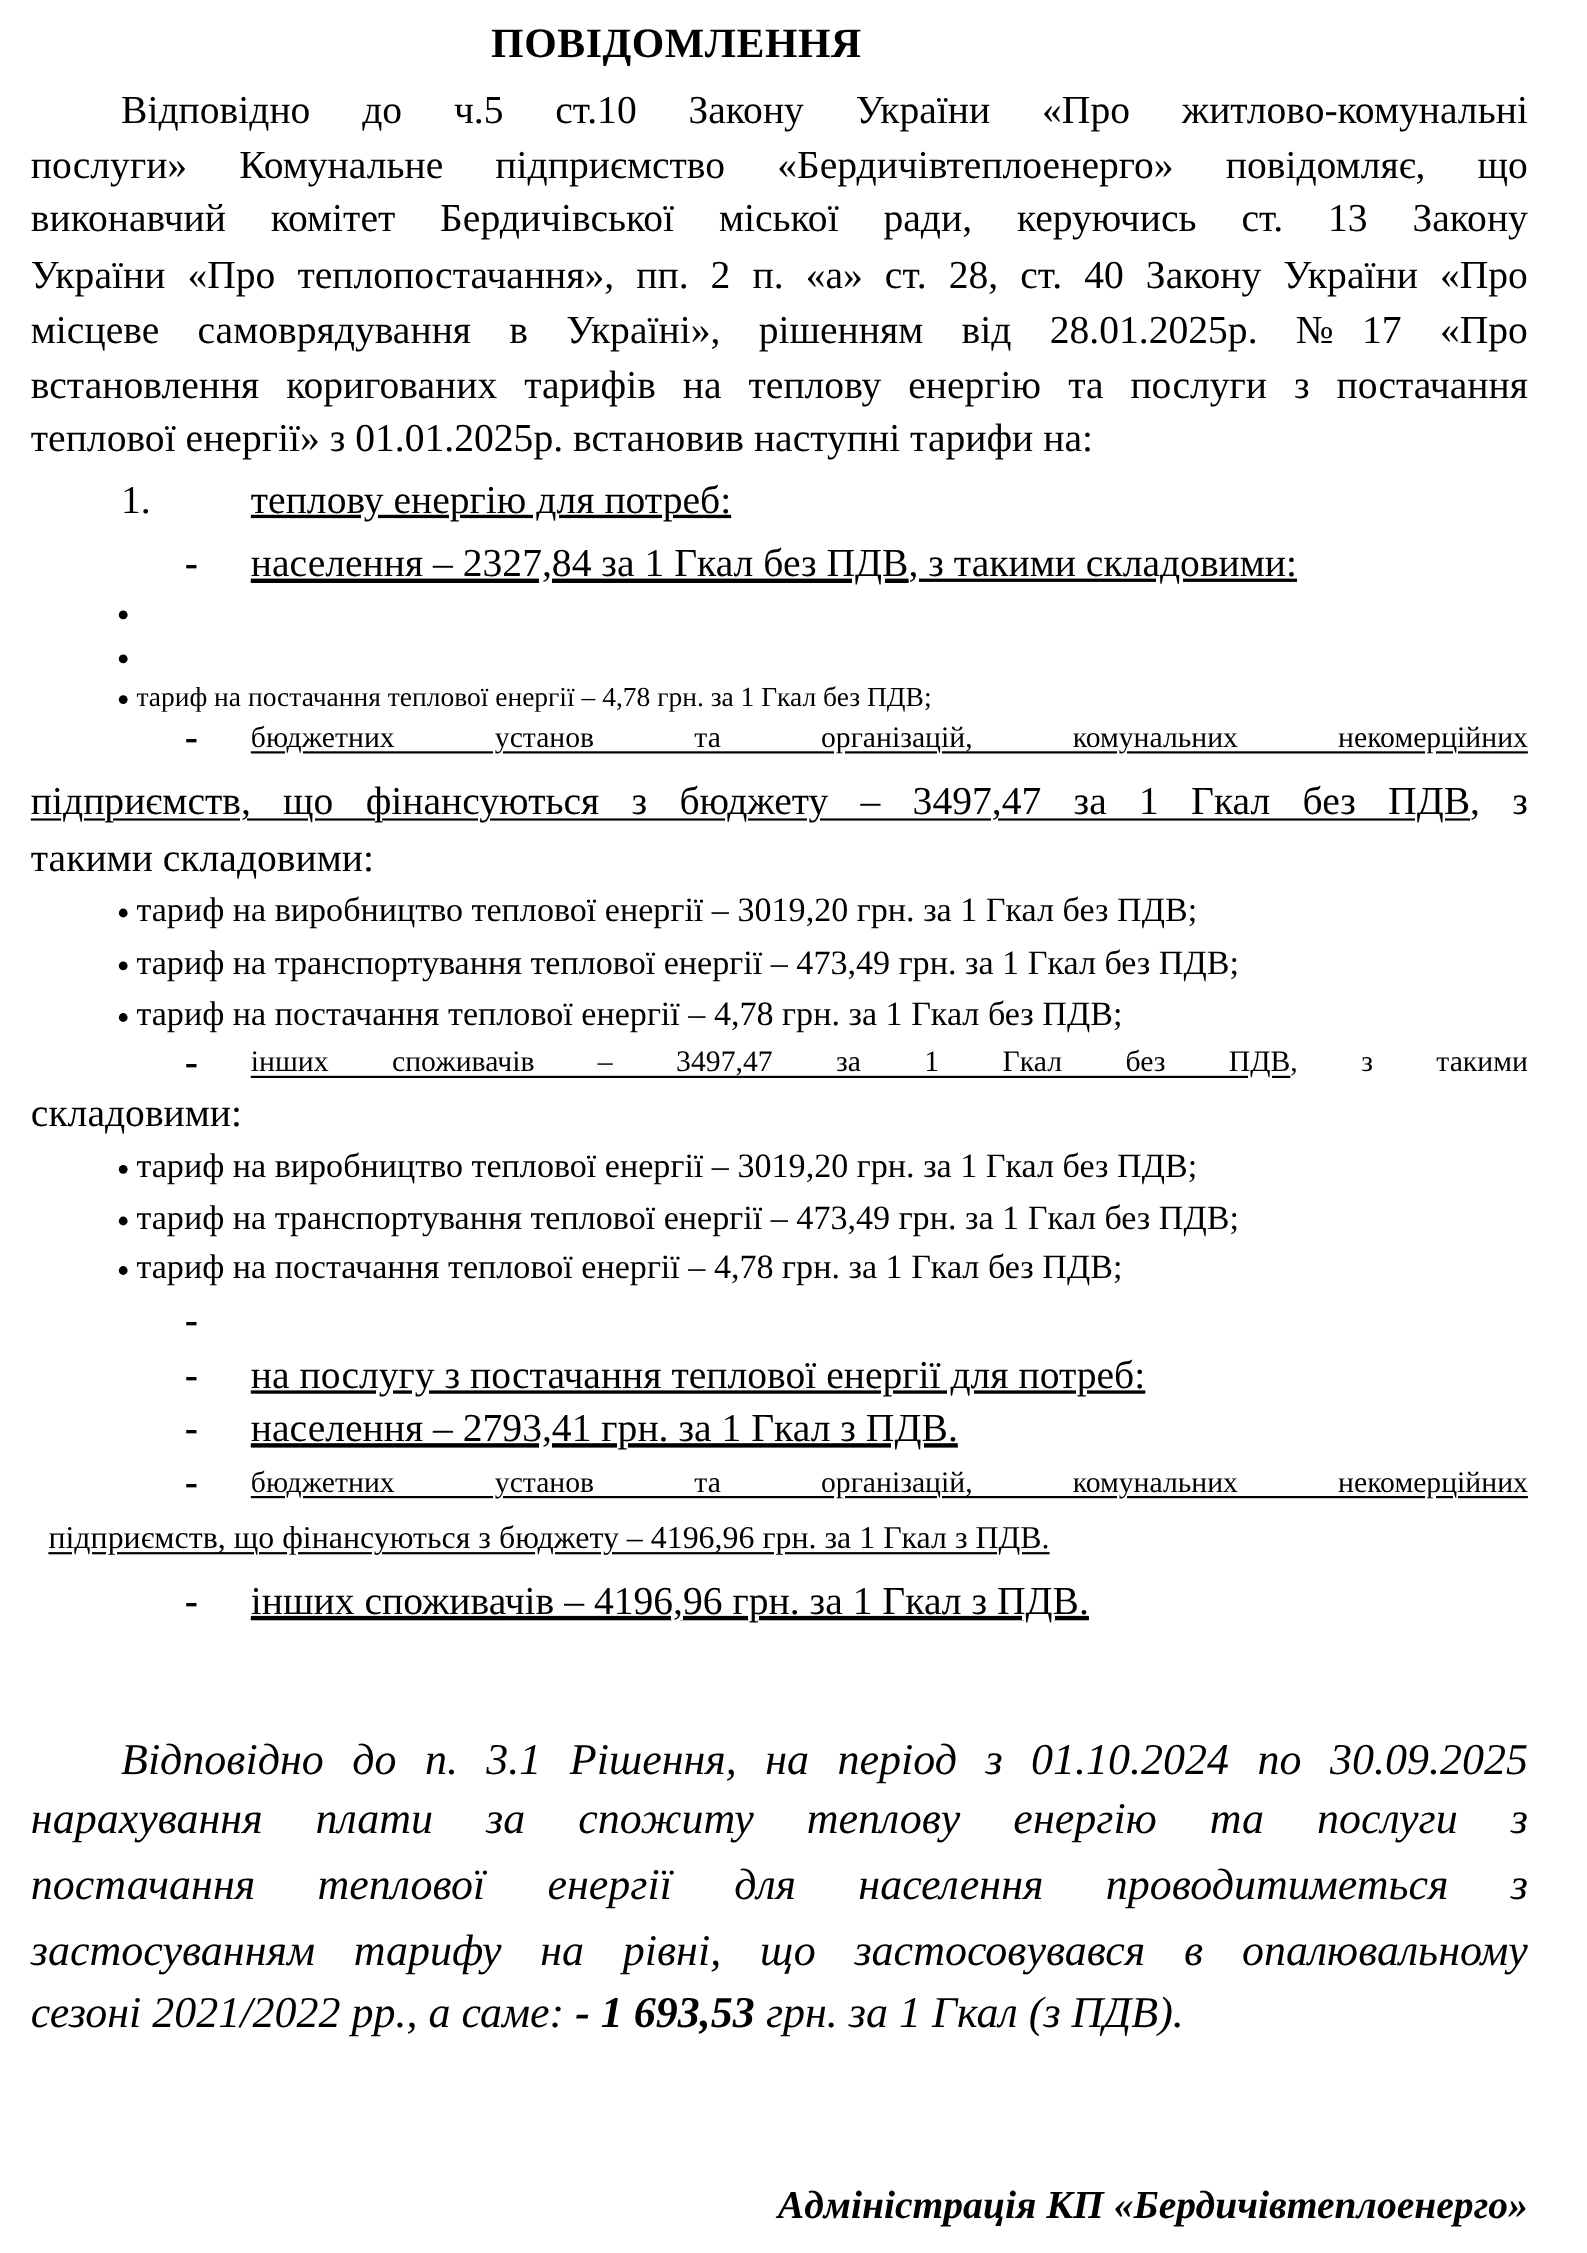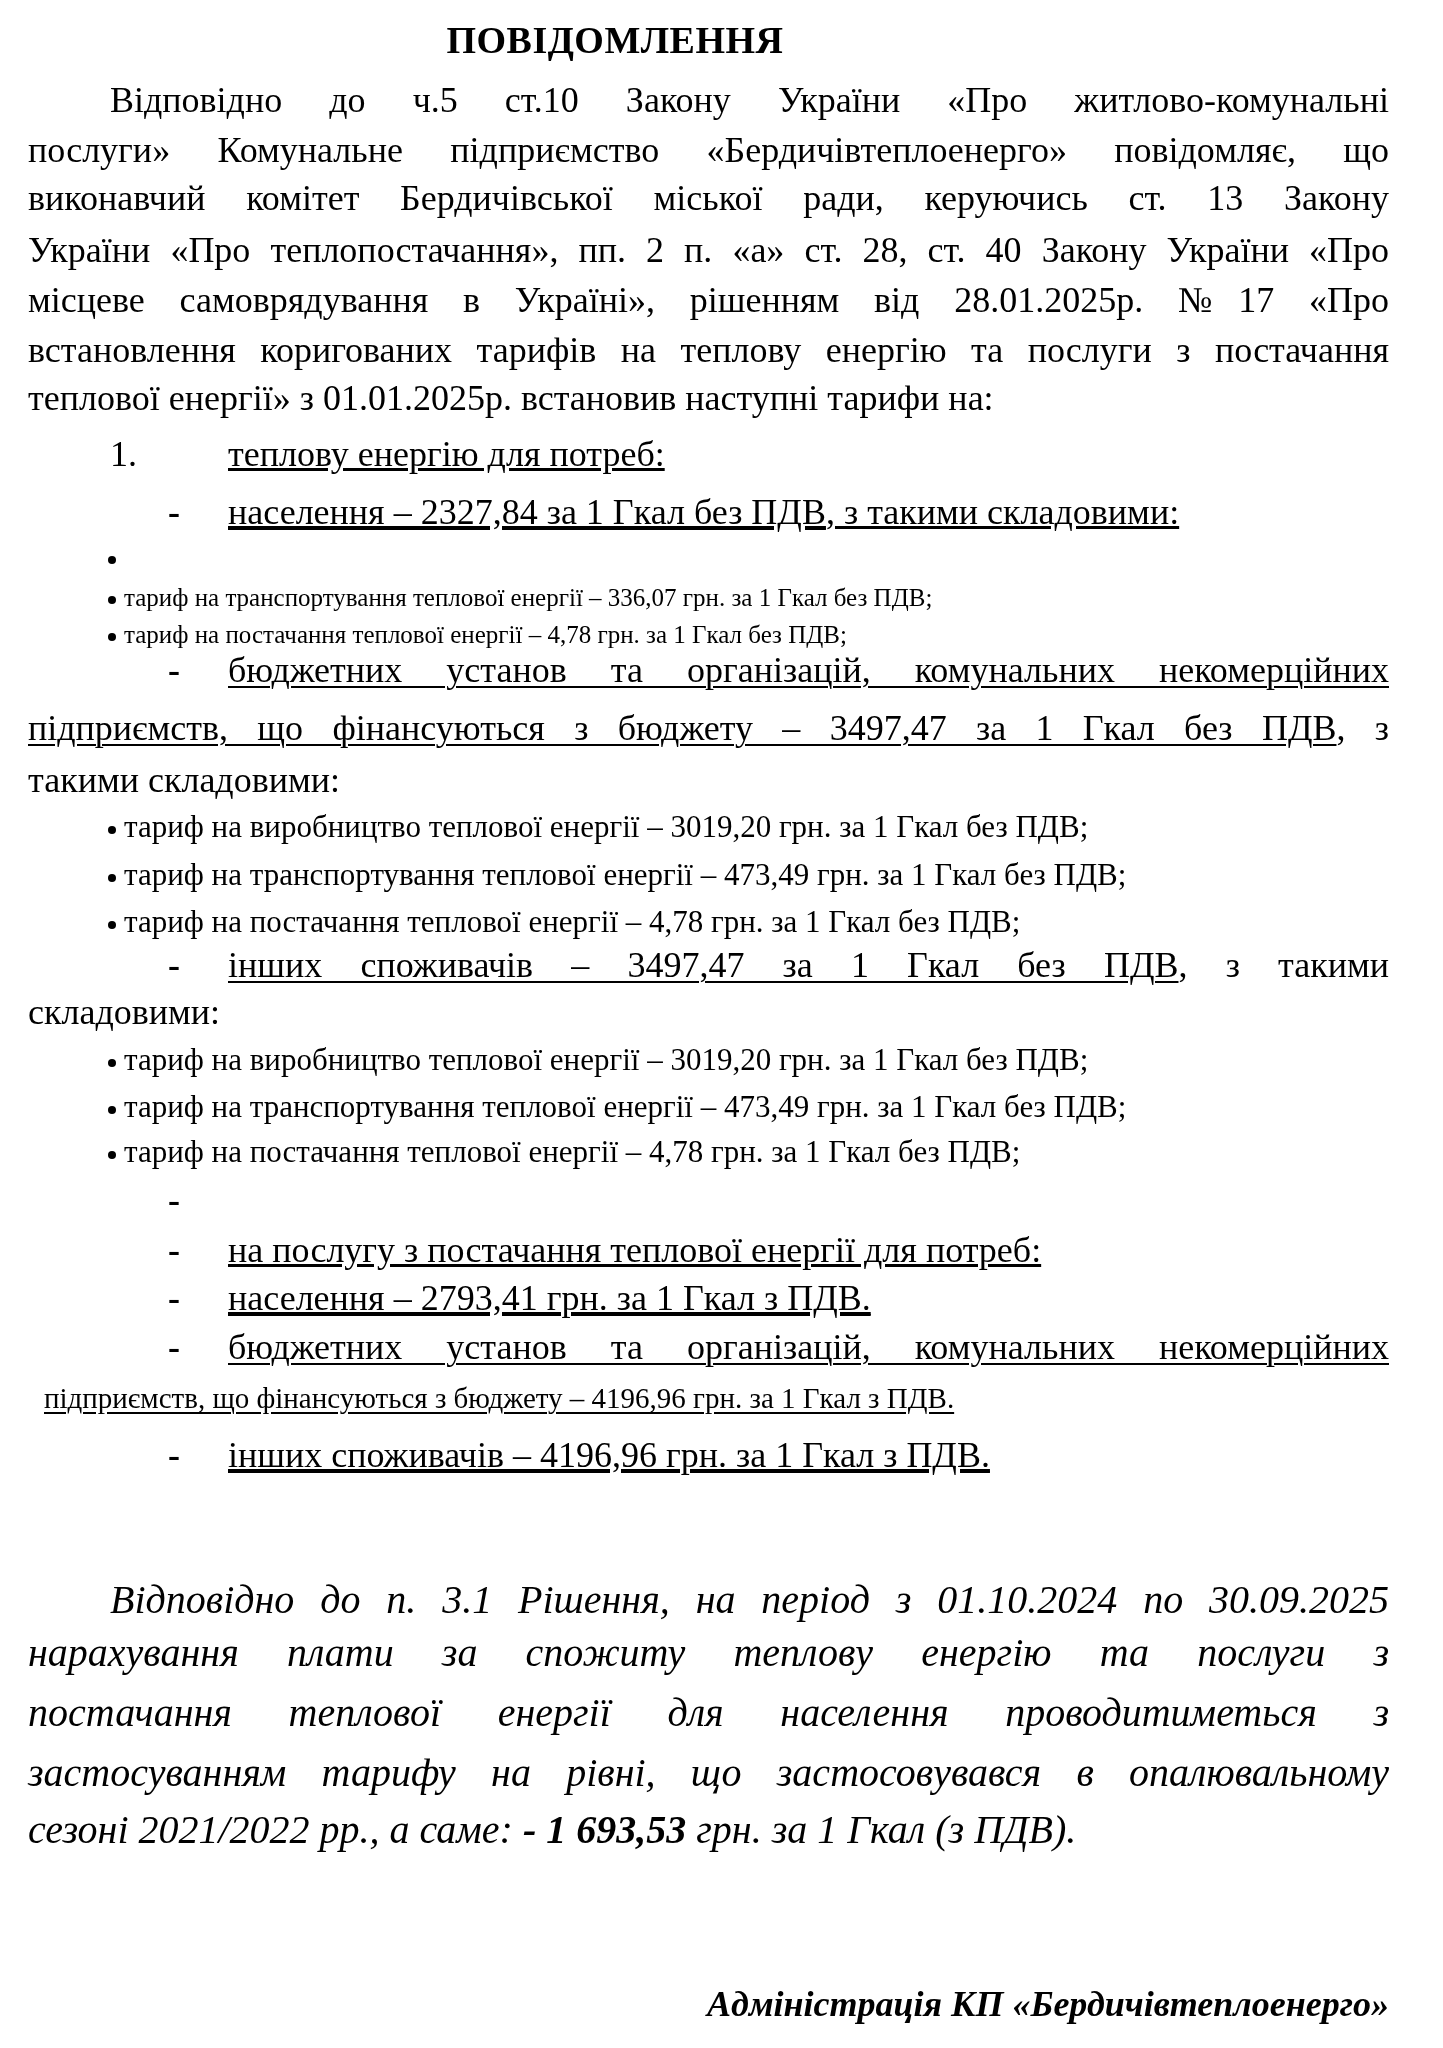--- a/index.html
+++ b/index.html
@@ -7,21 +7,21 @@
          font-family: "Liberation Serif", serif; color: #000; }
   .abs { position: absolute; white-space: nowrap; }
   .title { left: 0; width: 1230px; text-align: center; top: 18px; font-size: 38px; font-weight: bold; letter-spacing: 0.5px; }
   .jline { position: absolute; left: 28px; width: 1361px; font-size: 36px; line-height: 44px;
            text-align: justify; text-align-last: justify; white-space: nowrap; }
   .jline.last { text-align-last: left; }
   .jline.indent { left: 110px; width: 1279px; }
   .num { left: 110px; font-size: 36px; line-height: 44px; }
   .dash { left: 168px; font-size: 36px; line-height: 44px; font-weight: bold; }
   .item { left: 228px; font-size: 36px; line-height: 44px; text-decoration: underline; }
-  .jitem { position: absolute; left: 228px; width: 1161px; font-size: 36px; line-height: 44px;
+  .jitem { position: absolute; left: 228px; width: 1161px; font-size: 27px; line-height: 44px;
            text-align: justify; text-align-last: justify; white-space: nowrap; }
   u { text-decoration: underline; text-decoration-thickness: 2px; text-underline-offset: 4px; }
   .bul-s { left: 108px; font-size: 25px; line-height: 34px; }
   .bul-m { left: 108px; font-size: 31px; line-height: 40px; }
   .dot { display: inline-block; width: 8px; height: 8px; border-radius: 50%; background: #000; margin-right: 8px; vertical-align: middle; }
   .it { font-style: italic; font-size: 40px; line-height: 50px; }
   .sig { right: 54px; font-size: 36px; line-height: 44px; font-style: italic; font-weight: bold; }
 </style>
 </head>
 <body>
@@ -36,21 +36,21 @@
 <div class="jline" style="top:328px">встановлення коригованих тарифів на теплову енергію та послуги з постачання</div>
 <div class="jline last" style="top:376px">теплової енергії»  з 01.01.2025р. встановив наступні тарифи на:</div>
 
 <div class="abs num" style="top:432px">1.</div>
 <div class="abs item" style="top:432px">теплову енергію для потреб:</div>
 
 <div class="abs dash" style="top:490px">-</div>
 <div class="abs item" style="top:490px"><u>населення – 2327,84 за 1 Гкал без ПДВ</u><span>, з такими складовими:</span></div>
 
 <div class="abs bul-s" style="top:541px"><span class="dot"></span></div>
-<div class="abs bul-s" style="top:581px"><span class="dot"></span><span>тариф на транспортування теплової енергії – 336,07 грн. за 1 Гкал без ПДВ;</span></div>
+<div class="abs bul-s" style="top:581px"><span class="dot"></span></div>
 <div class="abs bul-s" style="top:618px"><span class="dot"></span><span>тариф на постачання теплової енергії – 4,78 грн. за 1 Гкал без ПДВ;</span></div>
 
 <div class="abs dash" style="top:648px">-</div>
 <div class="jitem" style="top:648px"><u>бюджетних установ та організацій, комунальних некомерційних</u></div>
 <div class="jline" style="top:706px"><u>підприємств,  що фінансуються з бюджету – 3497,47 за 1 Гкал без ПДВ</u><span>, з</span></div>
 <div class="abs" style="left:28px; top:758px; font-size:36px; line-height:44px;">такими складовими:</div>
 
 <div class="abs bul-m" style="top:807px"><span class="dot"></span><span>тариф на виробництво теплової енергії – 3019,20 грн. за 1 Гкал без ПДВ;</span></div>
 <div class="abs bul-m" style="top:855px"><span class="dot"></span><span>тариф на транспортування теплової енергії – 473,49 грн. за 1 Гкал без ПДВ;</span></div>
 <div class="abs bul-m" style="top:902px"><span class="dot"></span><span>тариф на постачання теплової енергії – 4,78 грн. за 1 Гкал без ПДВ;</span></div>

